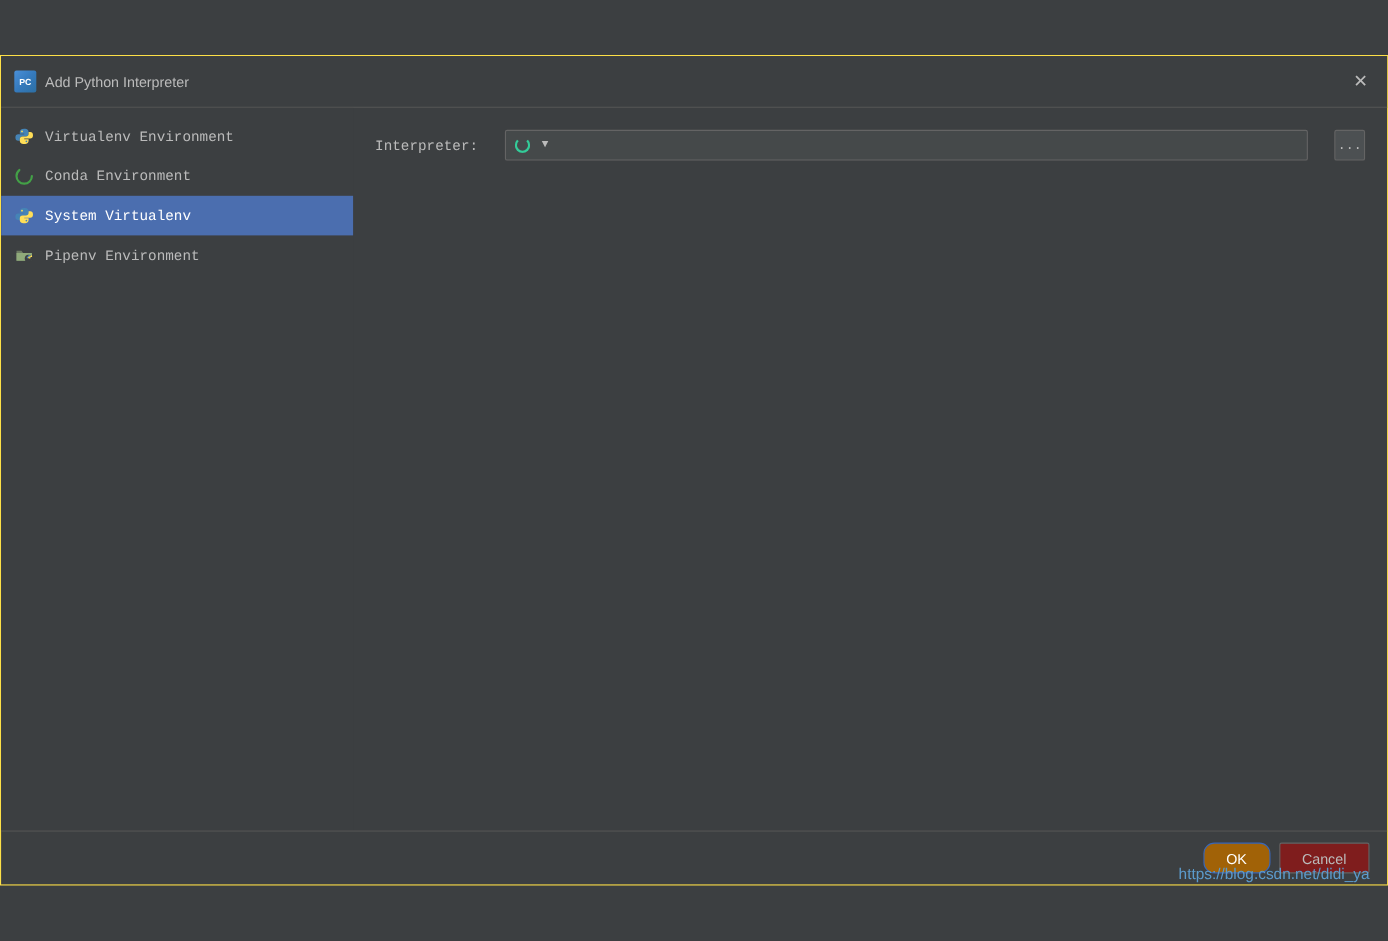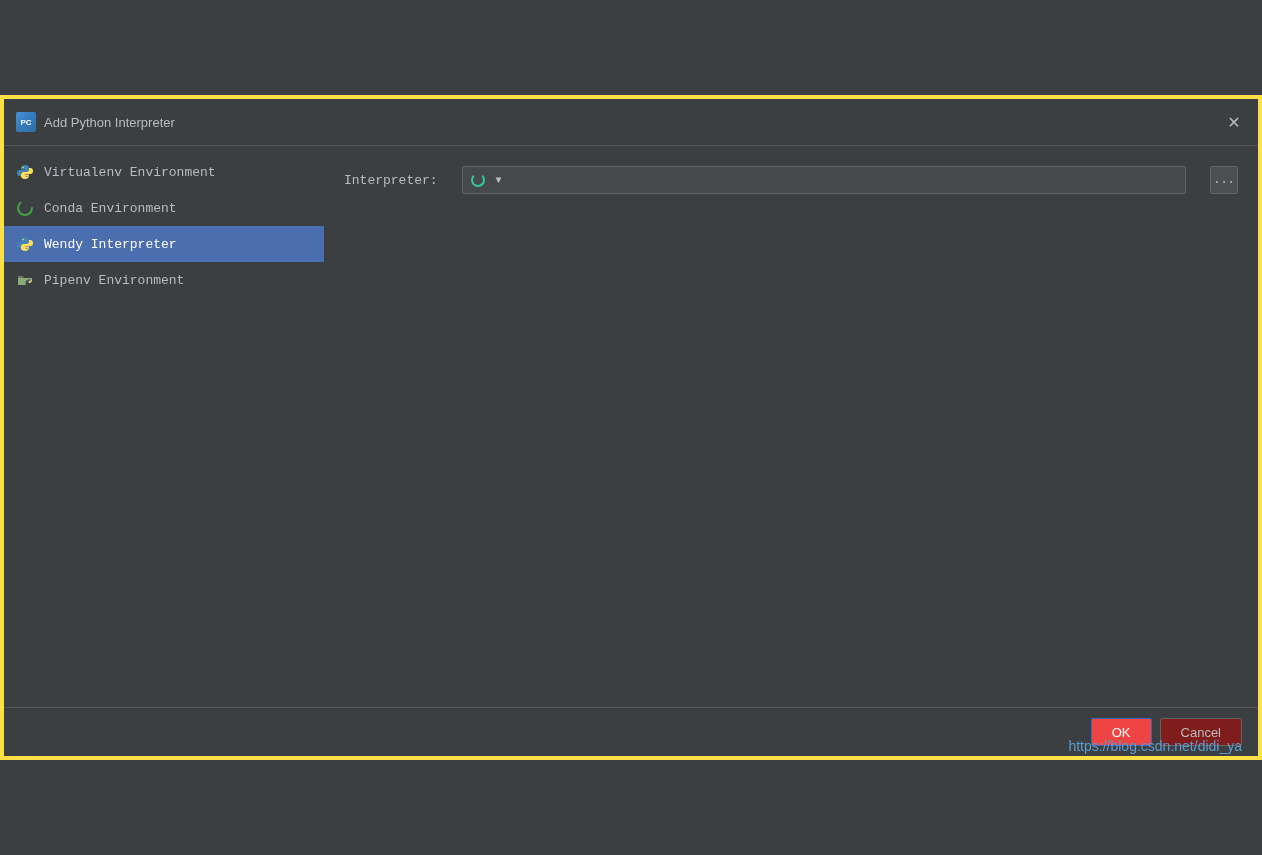--- a/index.html
+++ b/index.html
@@ -15,23 +15,23 @@
       display: flex;
       align-items: center;
       justify-content: center;
       font-family: 'Segoe UI', Arial, sans-serif;
       font-size: 13px;
       color: #bbbbbb;
     }
 
     .dialog {
       width: 1262px;
-      height: 665px;
+      height: 755px;
       background: #3c3f41;
-      border: 4px solid #fde047;
+      border: 1px solid #fde047;
       display: flex;
       flex-direction: column;
       position: relative;
     }
 
     .title-bar {
       display: flex;
       align-items: center;
       padding: 8px 12px;
       background: #3c3f41;
@@ -230,23 +230,24 @@
     .btn {
       height: 28px;
       padding: 0 20px;
       border-radius: 2px;
       cursor: pointer;
       font-size: 13px;
       border: 1px solid transparent;
     }
 
     .btn-ok {
-      background: #ef4444;
+      background: #a16207;
       color: #ffffff;
       border-color: #3a67b7;
+      border-radius: 10px;
     }
 
     .btn-cancel {
       background: #7f1d1d;
       color: #bbbbbb;
       border-color: #646464;
     }
 
     .spinner-circle {
       width: 14px;
@@ -298,21 +299,21 @@
 
       <div class="sidebar-item active">
         <span class="sidebar-icon icon-system">
           <svg viewBox="0 0 18 18" xmlns="http://www.w3.org/2000/svg">
             <path d="M9 2 C6 2 5 3.5 5 5 L5 6.5 L9 6.5 L9 7 L3.5 7 C2 7 1 8 1 10 C1 12 2 13 3.5 13 L5 13 L5 11.5 C5 10 6 9 7.5 9 L10.5 9 C12 9 13 8 13 6.5 L13 5 C13 3.5 12 2 9 2 Z" fill="#4584b6"></path>
             <circle cx="7" cy="4.5" r="0.8" fill="#ffde57"></circle>
             <path d="M9 16 C12 16 13 14.5 13 13 L13 11.5 L9 11.5 L9 11 L14.5 11 C16 11 17 10 17 8 C17 6 16 5 14.5 5 L13 5 L13 6.5 C13 8 12 9 10.5 9 L7.5 9 C6 9 5 10 5 11.5 L5 13 C5 14.5 6 16 9 16 Z" fill="#ffde57"></path>
             <circle cx="11" cy="13.5" r="0.8" fill="#4584b6"></circle>
           </svg>
         </span>
-        <span class="sidebar-item-label">Wendy Interpreter</span>
+        <span class="sidebar-item-label">System Virtualenv</span>
       </div>
 
       <div class="sidebar-item">
         <span class="sidebar-icon icon-pipenv">
           <svg viewBox="0 0 18 18" xmlns="http://www.w3.org/2000/svg">
 
             <path d="M2 5 L2 14 L16 14 L16 7 L8 7 L6.5 5 Z" fill="#7b8c6b" opacity="0.8"></path>
             <path d="M2 7 L16 7 L16 14 L2 14 Z" fill="#8faa7a"></path>
 
             <circle cx="13" cy="12" r="3.5" fill="#3c3f41"></circle>

